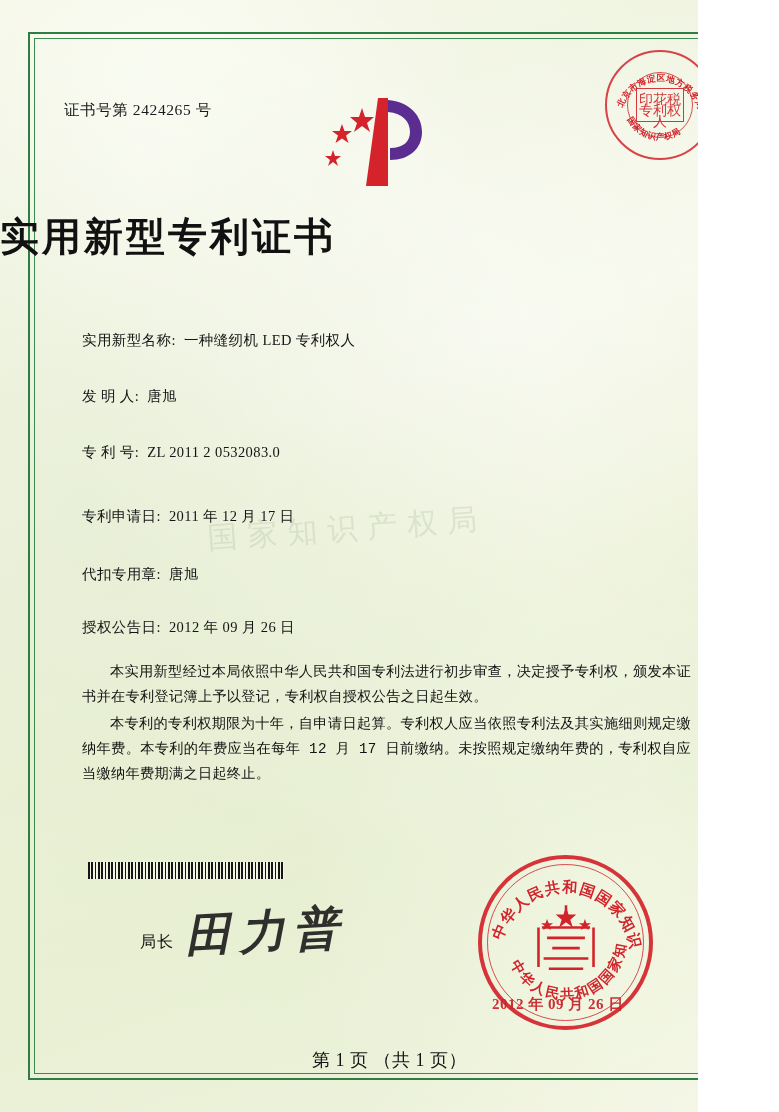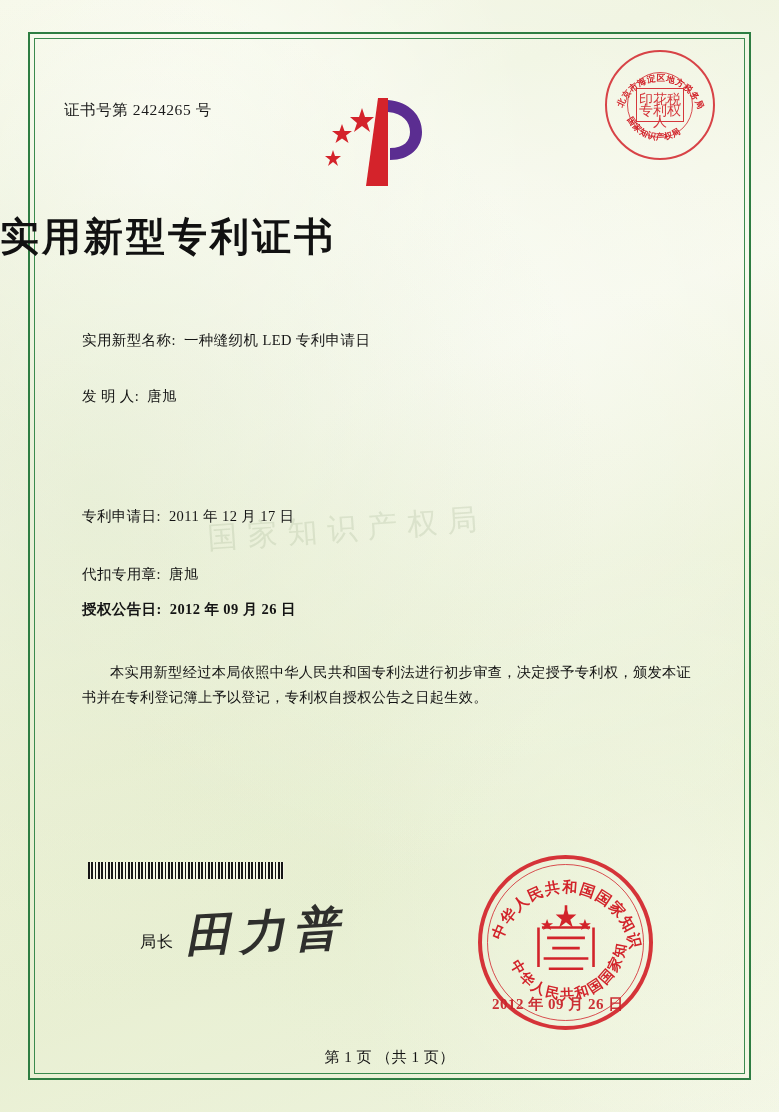--- a/index.html
+++ b/index.html
@@ -9,21 +9,21 @@
   body {
     width: 779px;
     height: 1112px;
     font-family: "Liberation Serif", "DejaVu Serif", serif;
     background: #ffffff;
     overflow: hidden;
   }
 
   #page {
     position: relative;
-    width: 779px;
+    width: 698px;
     height: 1112px;
     background:
       radial-gradient(ellipse 70% 50% at 20% 15%, rgba(255,255,250,0.85), rgba(255,255,250,0) 70%),
       radial-gradient(ellipse 60% 45% at 85% 80%, rgba(255,255,245,0.7), rgba(255,255,245,0) 70%),
       linear-gradient(160deg, #f2f5e2 0%, #eef3dd 18%, #f6f8ea 38%, #eef2d8 58%, #e9efd2 74%, #f3f6e6 100%);
     overflow: hidden;
   }
 
   
   #page::before {
@@ -107,37 +107,38 @@
     letter-spacing: 0.4px;
   }
   .field .lbl { display: inline-block; }
   .field .val { margin-left: 4px; }
 
   .f1 { top: 331px; }
   .f2 { top: 387px; }
   .f3 { top: 443px; }
   .f4 { top: 507px; }
   .f5 { top: 565px; }
-  .f6 { top: 600px; font-weight: bold; }
+  .f6 { top: 618px; }
 
   
   .body-text {
     position: absolute;
     left: 82px;
     top: 660px;
     width: 610px;
     font-size: 14.2px;
     line-height: 25px;
     color: #121212;
     letter-spacing: 0.3px;
     text-align: justify;
   }
   .body-text p {
     margin: 0 1px 2px 0;
     text-indent: 28px;
+    font-family: Liberation Mono, monospace;
   }
 
   
   .barcode {
     position: absolute;
     left: 88px;
     top: 862px;
     width: 196px;
     height: 17px;
     background: repeating-linear-gradient(
@@ -268,21 +269,21 @@
     color: #d2232a;
   }
 
   
   .footer {
     position: absolute;
     left: 0;
     top: 1048px;
     width: 779px;
     text-align: center;
-    font-size: 15px;
+    font-size: 18px;
     color: #141414;
     letter-spacing: 0.5px;
   }
 
   
   .watermark {
     position: absolute;
     left: 210px;
     top: 505px;
     width: 380px;
@@ -341,41 +342,46 @@
         <div>专利权人</div>
       </div>
     </div>
 
     <div class="main-title">实用新型专利证书</div>
 
     <div class="watermark">国家知识产权局</div>
 
     <div class="field f1">
       <span class="lbl">实用新型名称:</span>
-      <span class="val">一种缝纫机 LED 专利申请日</span>
+      <span class="val">一种缝纫机 LED 专利权人</span>
     </div>
     <div class="field f2">
       <span class="lbl">发  明  人:</span>
       <span class="val">唐旭</span>
     </div>
+    <div class="field f3">
+      <span class="lbl">专  利  号:</span>
+      <span class="val">ZL 2011 2 0532083.0</span>
+    </div>
     <div class="field f4">
       <span class="lbl">专利申请日:</span>
       <span class="val">2011 年 12 月 17 日</span>
     </div>
     <div class="field f5">
       <span class="lbl">代扣专用章:</span>
       <span class="val">唐旭</span>
     </div>
     <div class="field f6">
       <span class="lbl">授权公告日:</span>
       <span class="val">2012 年 09 月 26 日</span>
     </div>
 
     <div class="body-text">
       <p>本实用新型经过本局依照中华人民共和国专利法进行初步审查，决定授予专利权，颁发本证书并在专利登记簿上予以登记，专利权自授权公告之日起生效。</p>
+      <p>本专利的专利权期限为十年，自申请日起算。专利权人应当依照专利法及其实施细则规定缴纳年费。本专利的年费应当在每年 12 月 17 日前缴纳。未按照规定缴纳年费的，专利权自应当缴纳年费期满之日起终止。</p>
     </div>
 
     <div class="barcode"></div>
 
     <div class="director-label">局长</div>
     <div class="signature">田力普</div>
 
     <div class="seal-main">
       <div class="ring"></div>
       <div class="ring2"></div>

